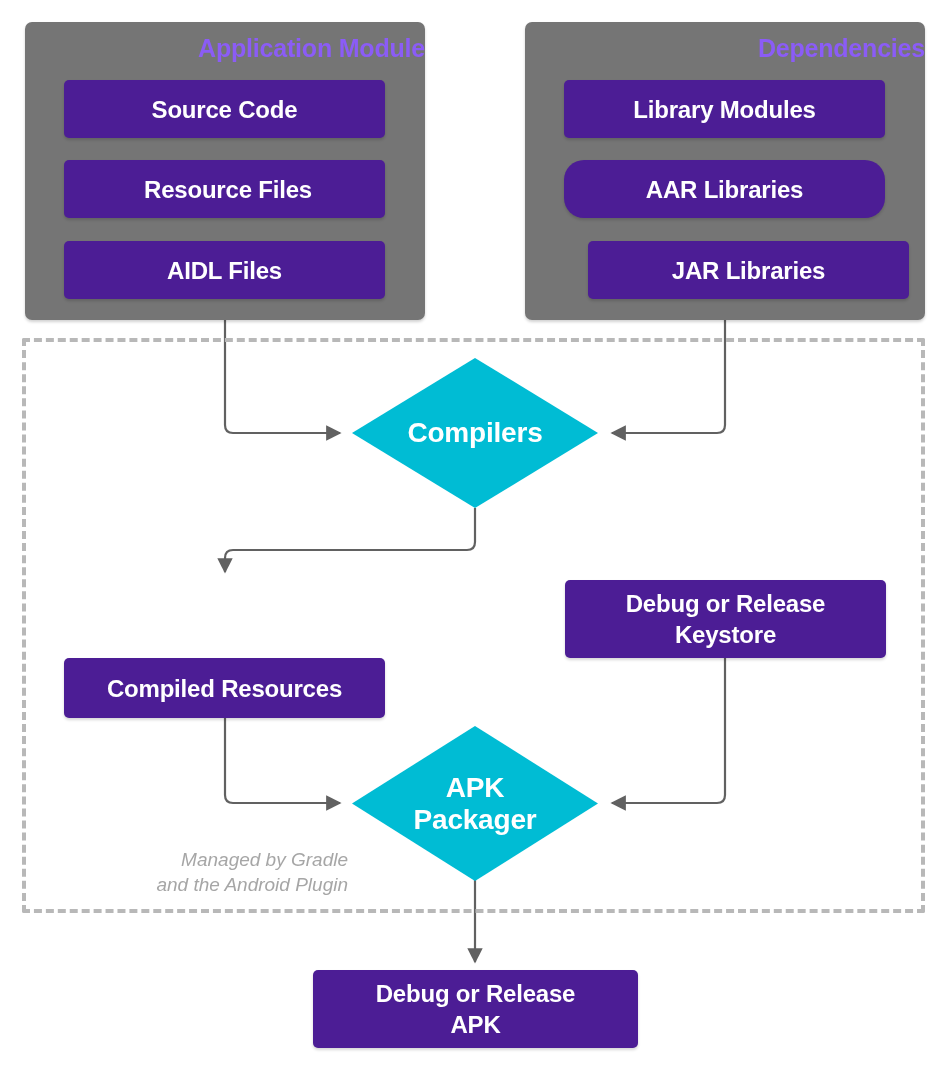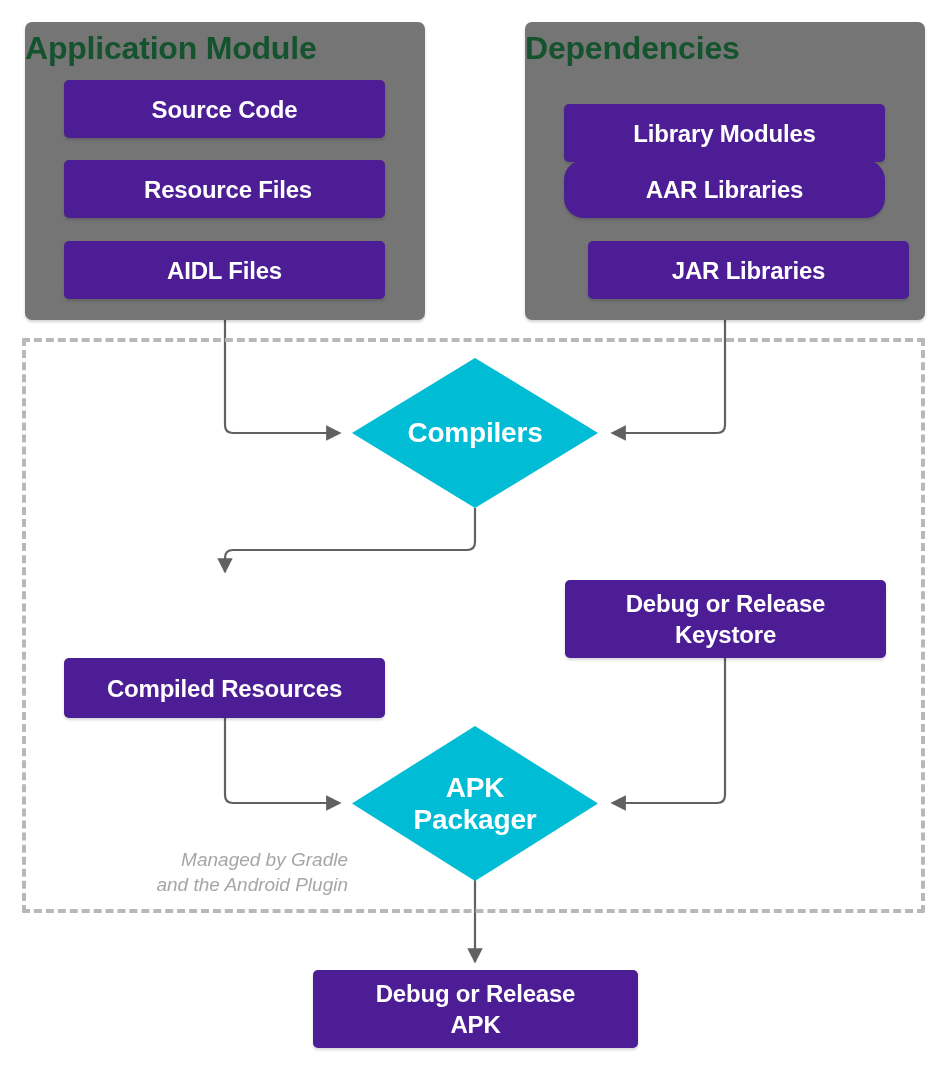--- a/index.html
+++ b/index.html
@@ -33,23 +33,23 @@
     position: absolute;
     background: #757575;
     border-radius: 7px;
     box-shadow: 0 2px 3px rgba(0,0,0,0.18);
   }
   .panel-title {
     position: absolute;
     left: 0;
     right: 0;
     top: 12px;
-    text-align: left;
-    color: #14532d;
-    font-size: 32px;
+    text-align: right;
+    color: #8b5cf6;
+    font-size: 25px;
     font-weight: bold;
     letter-spacing: -0.2px;
     line-height: 30px;
   }
 
   
   .gbox {
     position: absolute;
     background: #4c1d95;
     border-radius: 5px;
@@ -151,21 +151,21 @@
   <div class="panel" style="left:25px; top:22px; width:400px; height:298px;"></div>
   <div class="panel-title" style="left:25px; width:400px; top:33px;">Application Module</div>
 
   <div class="gbox" style="left:64px; top:80px; width:321px; height:58px;">Source Code</div>
   <div class="gbox" style="left:64px; top:160px; width:321px; height:58px;padding-left:13px;">Resource Files</div>
   <div class="gbox" style="left:64px; top:241px; width:321px; height:58px;">AIDL Files</div>
 
   <div class="panel" style="left:525px; top:22px; width:400px; height:298px;"></div>
   <div class="panel-title" style="left:525px; width:400px; top:33px;">Dependencies</div>
 
-  <div class="gbox" style="left:564px; top:80px; width:321px; height:58px;margin-top:24px;">Library Modules</div>
+  <div class="gbox" style="left:564px; top:80px; width:321px; height:58px;">Library Modules</div>
   <div class="gbox" style="left:564px; top:160px; width:321px; height:58px;border-radius:20px;">AAR Libraries</div>
   <div class="gbox" style="left:564px; top:241px; width:321px; height:58px;margin-left:24px;">JAR Libraries</div>
 
   <div class="diamond-wrap" style="left:352px; top:358px; width:246px; height:150px;">
     <div class="diamond-shape"></div>
     <div class="diamond-label">Compilers</div>
   </div>
 
 
   <div class="gbox" style="left:64px; top:658px; width:321px; height:60px;">Compiled Resources</div>

